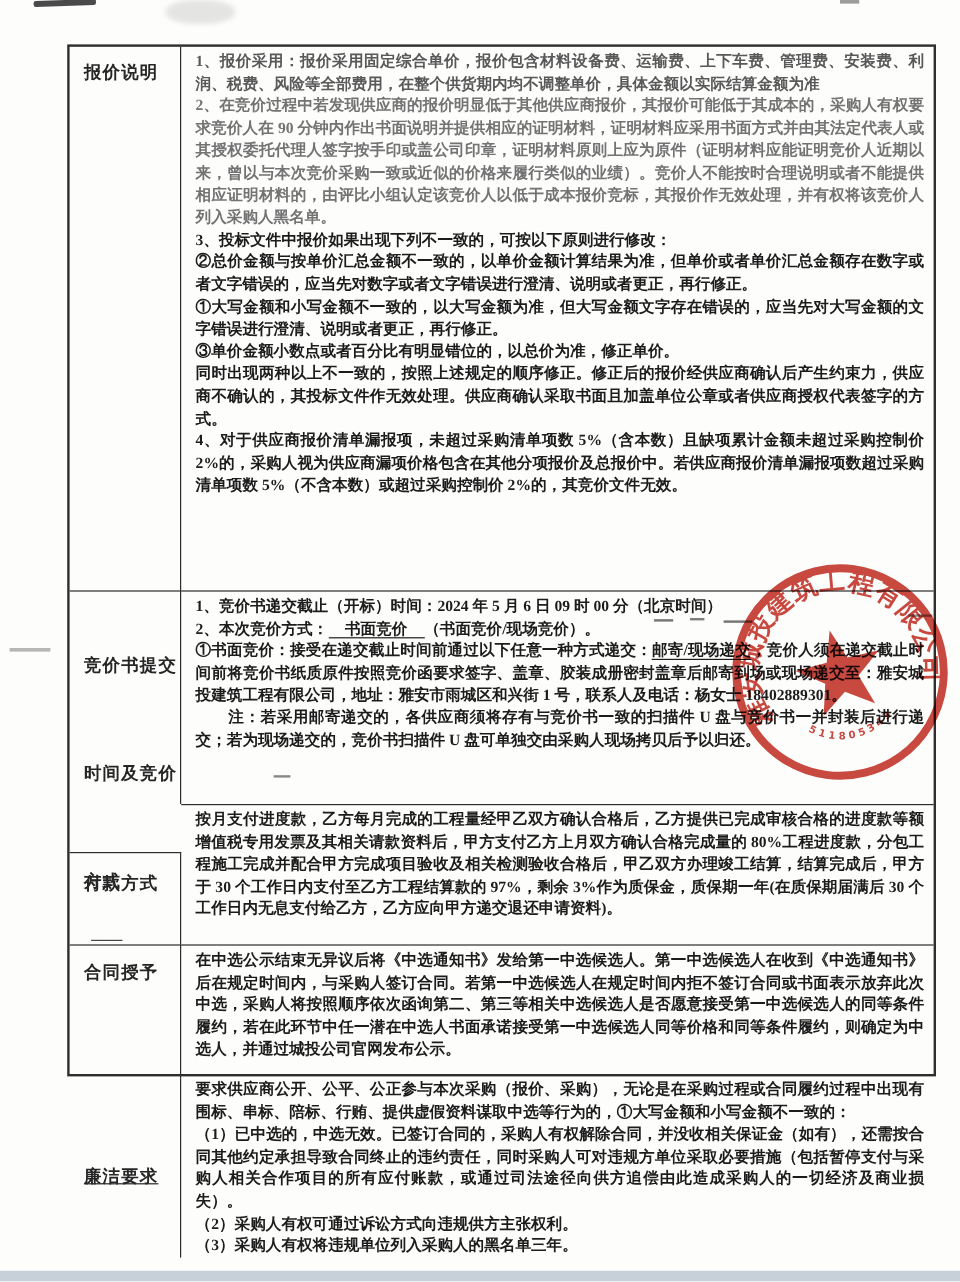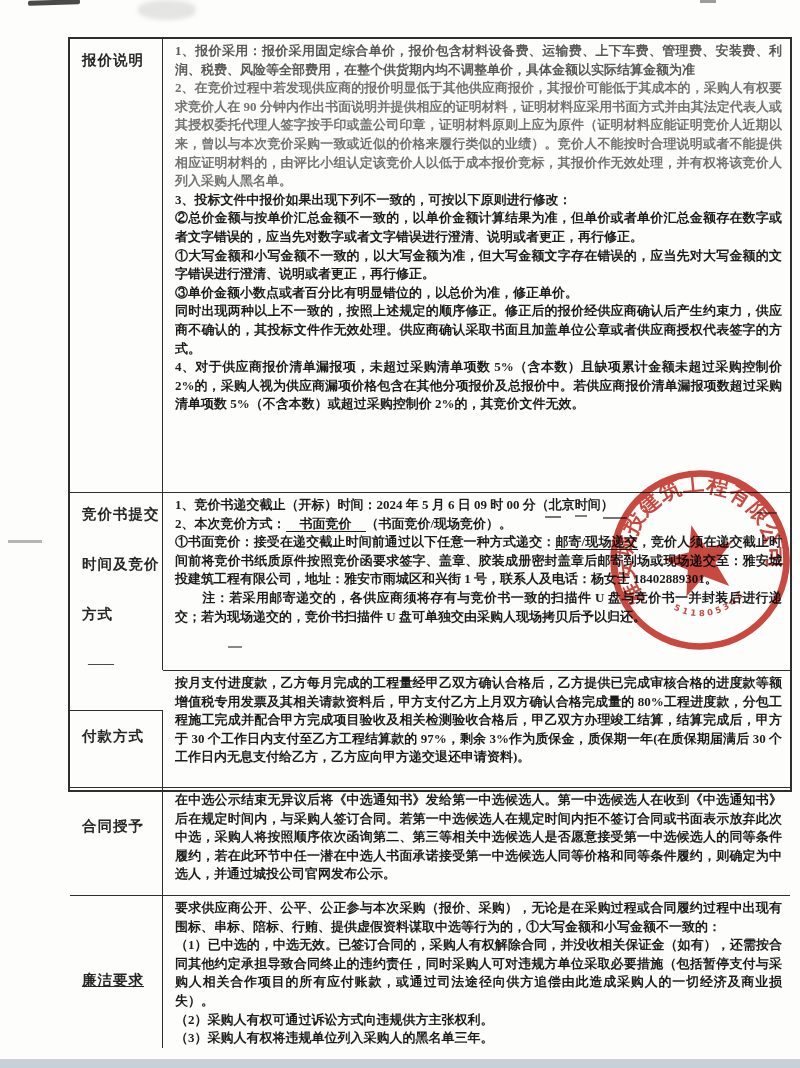--- a/index.html
+++ b/index.html
@@ -15,45 +15,45 @@
   .dash-left{position:absolute;left:8px;top:540px;width:34px;height:3px;background:#6f6f6f;opacity:.5;}
   .dash-1{position:absolute;left:545px;top:516px;width:16px;height:2px;background:#3a3a3a;opacity:.7;}
   .dash-2{position:absolute;left:575px;top:515px;width:12px;height:2px;background:#3a3a3a;opacity:.65;}
   .dash-3{position:absolute;left:603px;top:517px;width:24px;height:2px;background:#3a3a3a;opacity:.7;}
   .dash-4{position:absolute;left:757px;top:512px;width:20px;height:2px;background:#3a3a3a;opacity:.55;}
   .dash-5{position:absolute;left:228px;top:646px;width:14px;height:2px;background:#3a3a3a;opacity:.6;}
   .bottom-strip{position:absolute;left:0;top:1059px;width:800px;height:9px;background:#c7d0d9;}
 
   
   .doc-table{
-    position:absolute;left:68px;top:37px;width:724px;height:755px;
+    position:absolute;left:56px;top:37px;width:724px;height:860px;
     border:2px solid #2e2e2e;box-sizing:border-box;
     display:grid;grid-template-columns:93px 1fr;
     grid-template-rows:453px 178px 117px 108px 1fr;
     background:transparent;color:#1c1c1c;
   }
   .cell{box-sizing:border-box;border-top:1.5px solid #2e2e2e;}
   .row-first{border-top:none;}
   .label-cell{
     border-right:1.5px solid #2e2e2e;
     padding:12px 2px 0 12px;
     font-weight:700;font-size:14.5px;letter-spacing:1px;color:#262626;
   }
   .content-cell{
     padding:3px 8px 0 12px;
     font-weight:700;font-size:13px;line-height:18.6px;
     text-align:justify;color:#1c1c1c;
   }
   .content-cell p{margin:0;}
   .scan-faint{color:#595959;filter:blur(.3px);}
   .p2-tone{color:#737373;}
-  .label-stack div{height:50px;}
+  .label-stack div{height:50px;margin-top:40px;}
   .label-dash{height:18px;font-size:13px;letter-spacing:0;padding-left:6px;color:#333;}
   .label-pay{padding-top:16px;margin-top:40px;}
-  .label-award{padding-top:29px;}
+  .label-award{padding-top:13px;}
   .label-integrity{padding-top:75px;text-decoration:underline;}
   .u-line{border-bottom:1.5px solid #1c1c1c;}
   .u-pad{padding:0 14px;}
   .note-indent{text-indent:2.1em;}
 
   
   .seal{
     position:absolute;left:606px;top:466px;width:188px;height:188px;
     transform:rotate(-14deg);mix-blend-mode:multiply;opacity:.9;
     pointer-events:none;

